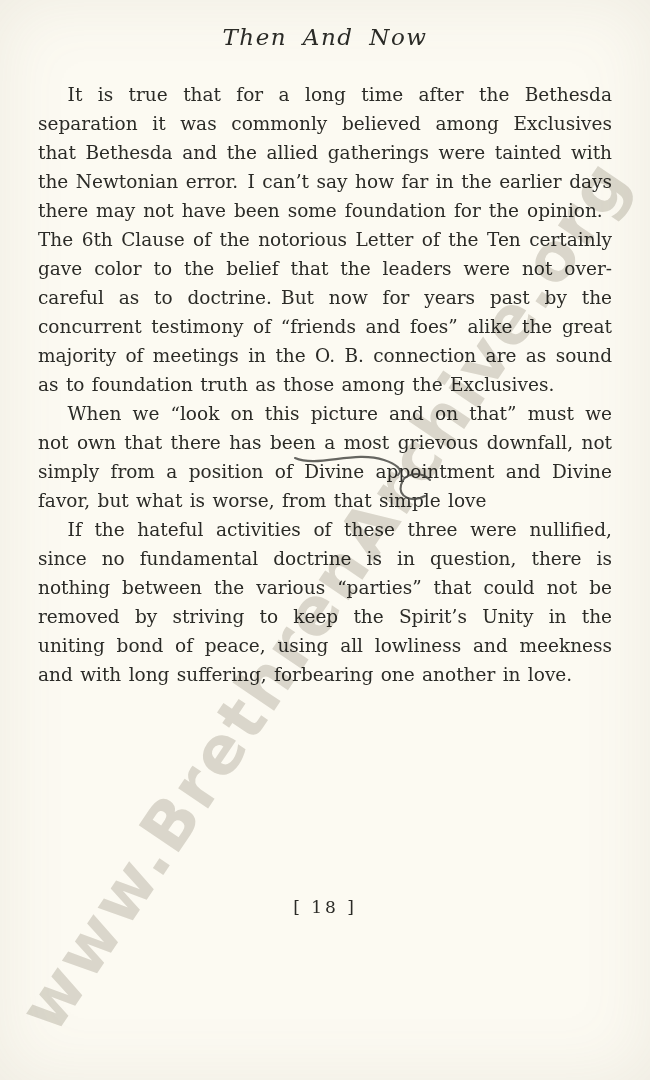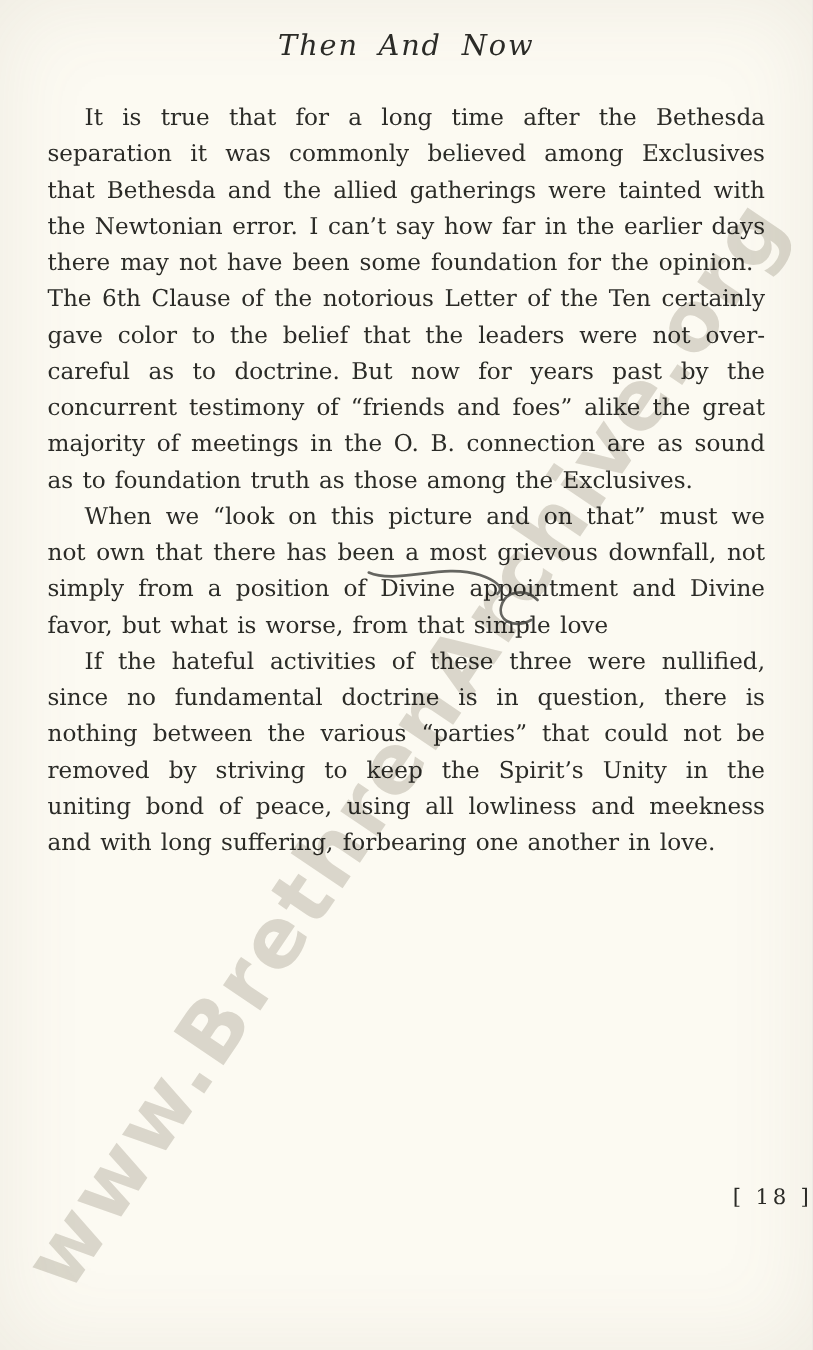--- a/index.html
+++ b/index.html
@@ -52,22 +52,22 @@
     fill: none;
     stroke: #4a4a46;
     stroke-width: 2.1;
     stroke-linecap: round;
     opacity: 0.85;
   }
   .page-number {
     position: absolute;
     left: 0;
     right: 0;
-    top: 948px;
-    text-align: right;
+    top: 897px;
+    text-align: center;
     font-size: 17px;
     letter-spacing: 3px;
     z-index: 2;
   }
   .watermark {
     position: absolute;
     left: 36px;
     top: 985px;
     transform-origin: 0 50%;
     transform: rotate(-56deg);

